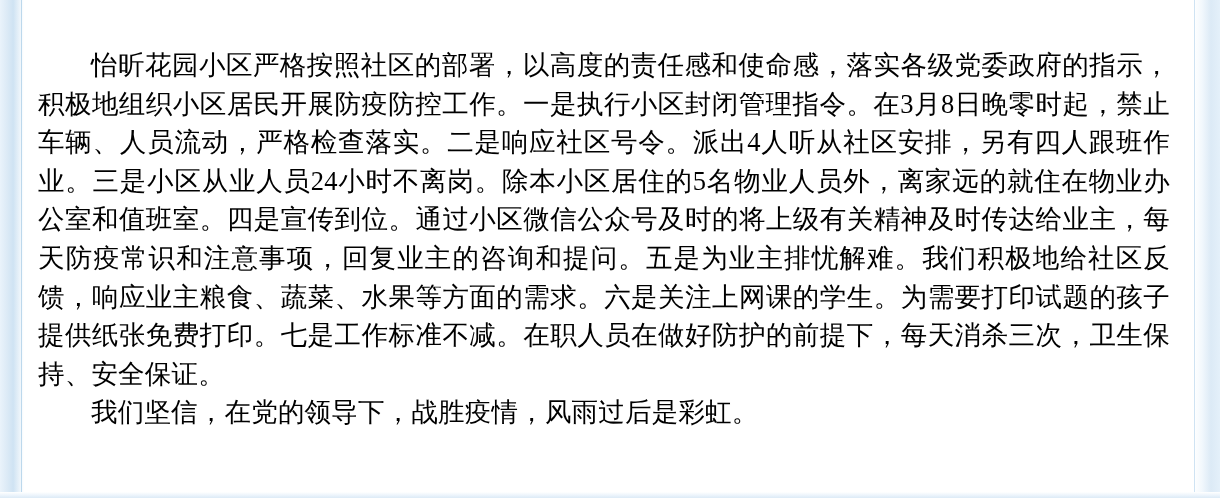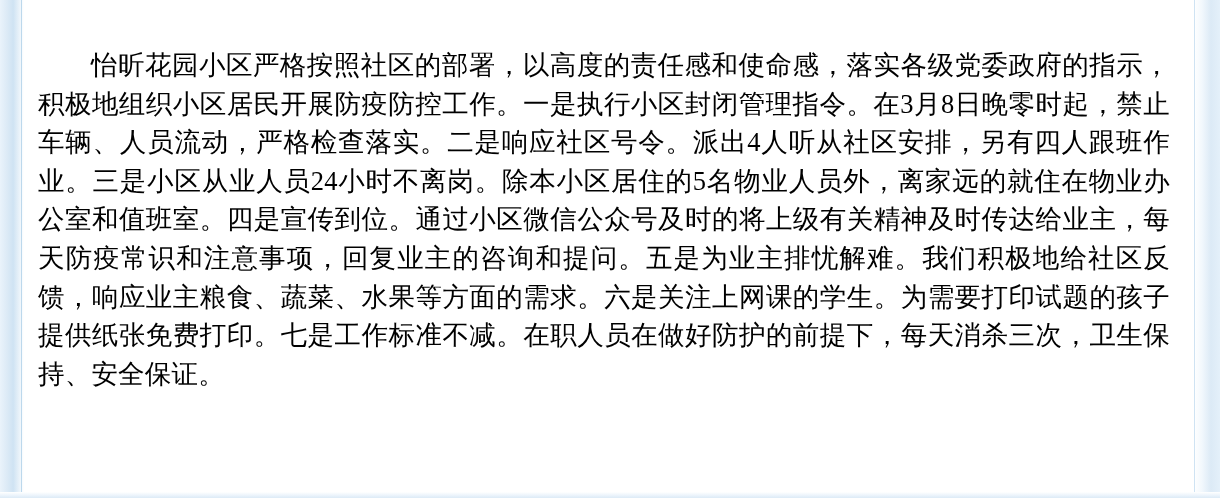--- a/index.html
+++ b/index.html
@@ -90,15 +90,16 @@
   <div class="left-edge"></div>
   <div class="left-edge-line"></div>
 
   <div class="right-edge"></div>
   <div class="right-edge-line"></div>
 
   <div class="bottom-edge"></div>
 
   <div class="content">
     <p class="body-para">怡昕花园小区严格按照社区的部署，以高度的责任感和使命感，落实各级党委政府的指示，积极地组织小区居民开展防疫防控工作。一是执行小区封闭管理指令。在3月8日晚零时起，禁止车辆、人员流动，严格检查落实。二是响应社区号令。派出4人听从社区安排，另有四人跟班作业。三是小区从业人员24小时不离岗。除本小区居住的5名物业人员外，离家远的就住在物业办公室和值班室。四是宣传到位。通过小区微信公众号及时的将上级有关精神及时传达给业主，每天防疫常识和注意事项，回复业主的咨询和提问。五是为业主排忧解难。我们积极地给社区反馈，响应业主粮食、蔬菜、水果等方面的需求。六是关注上网课的学生。为需要打印试题的孩子提供纸张免费打印。七是工作标准不减。在职人员在做好防护的前提下，每天消杀三次，卫生保持、安全保证。</p>
+    <p class="body-para">我们坚信，在党的领导下，战胜疫情，风雨过后是彩虹。</p>
   </div>
 
 </div>
 
 </body></html>

